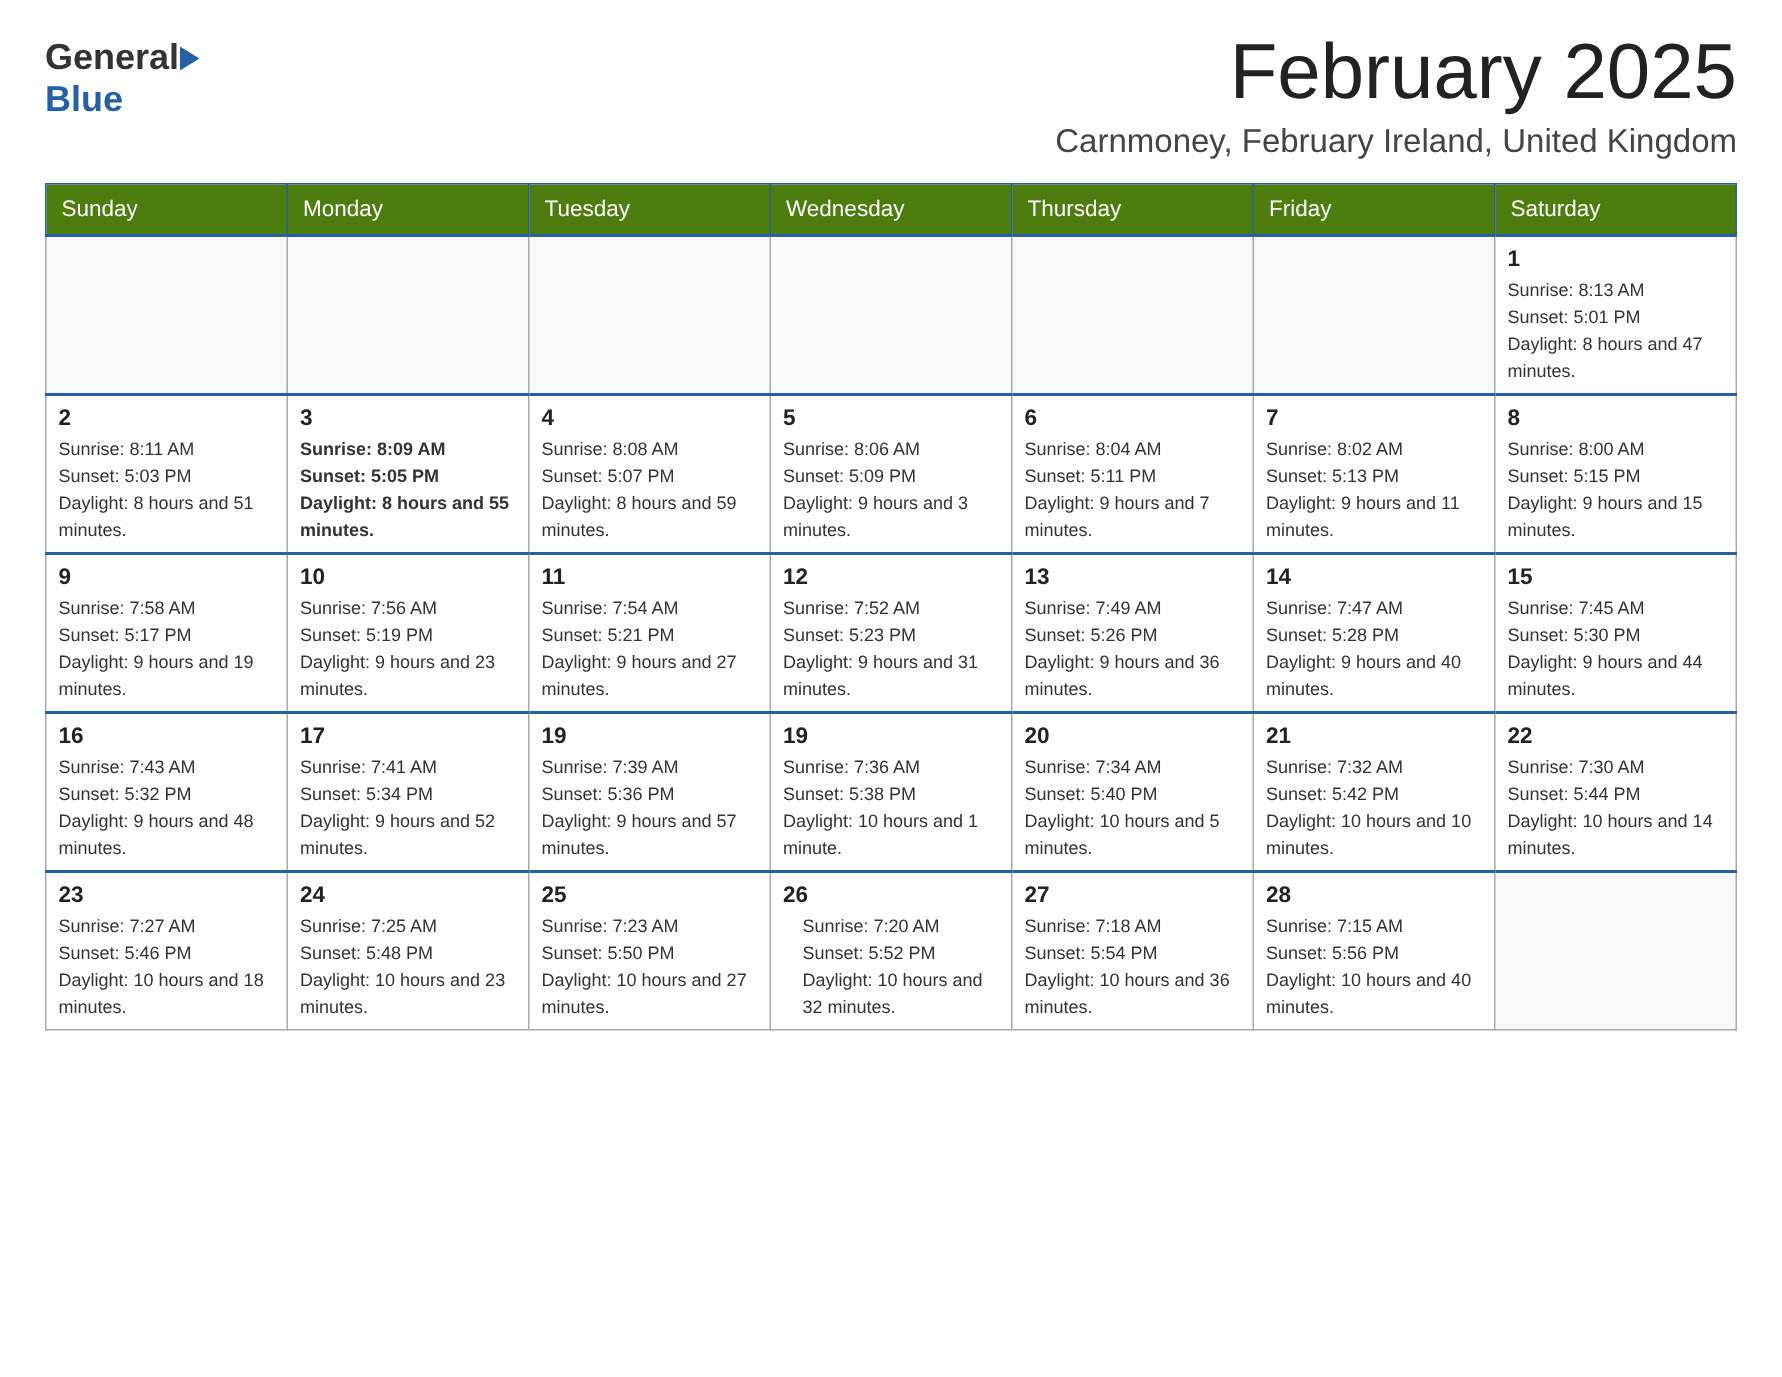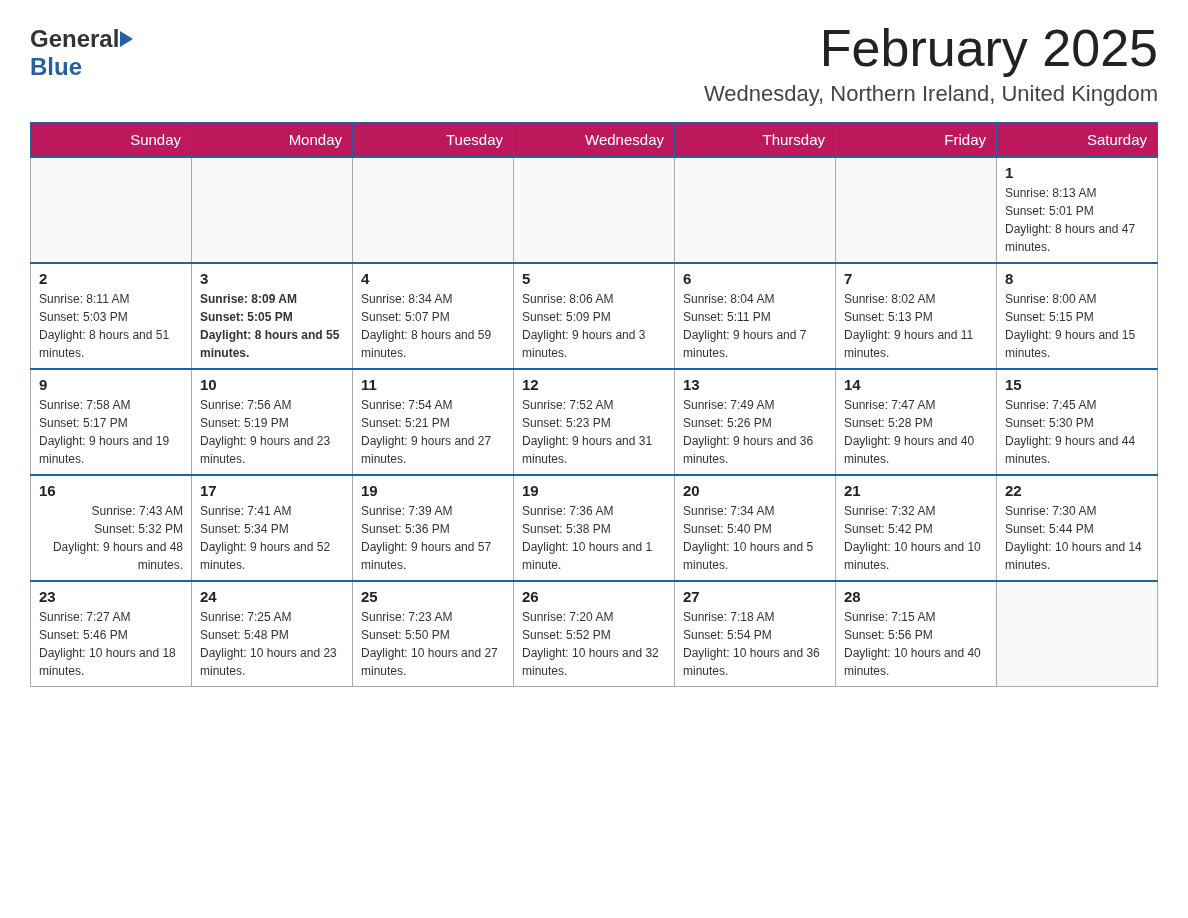--- a/index.html
+++ b/index.html
@@ -35,26 +35,26 @@
       font-size: 22px;
       color: #444;
       margin-top: 4px;
     }
     .calendar {
       width: 100%;
       border-collapse: collapse;
       margin-top: 15px;
     }
     .calendar th {
-      background-color: #be185d;
+      background-color: #4d7c0f;
       color: #fff;
       font-size: 15px;
       font-weight: normal;
       padding: 8px 10px;
-      text-align: right;
+      text-align: left;
       border: 1px solid #2660a4;
     }
     .calendar td {
       vertical-align: top;
       border: 1px solid #aaa;
       padding: 6px 8px;
       width: 14.28%;
       min-height: 110px;
       font-size: 12.5px;
       color: #333;
@@ -109,21 +109,21 @@
 <div class="header-area">
   <div class="logo">
     <div class="logo-wrapper">
       <span class="logo-text-general">General</span>
       <span class="logo-chevron"></span>
     </div>
     <span class="logo-text-blue">Blue</span>
   </div>
   <div class="title-area">
     <div class="month-title">February 2025</div>
-    <div class="location-title">Wednesday, Northern Ireland, United Kingdom</div>
+    <div class="location-title">Carnmoney, February Ireland, United Kingdom</div>
   </div>
 </div>
 
 <table class="calendar">
   <thead>
     <tr>
     <th>Sunday</th>
         <th>Monday</th>
         <th>Tuesday</th>
         <th>Wednesday</th>
@@ -155,21 +155,21 @@
 Daylight: 8 hours and 51 minutes.</div>
         </td>
         <td>
           <span class="day-number">3</span>
           <div class="day-info" style="white-space: pre-line; font-weight: bold;">Sunrise: 8:09 AM
 Sunset: 5:05 PM
 Daylight: 8 hours and 55 minutes.</div>
         </td>
         <td>
           <span class="day-number">4</span>
-          <div class="day-info" style="white-space: pre-line;">Sunrise: 8:34 AM
+          <div class="day-info" style="white-space: pre-line;">Sunrise: 8:08 AM
 Sunset: 5:07 PM
 Daylight: 8 hours and 59 minutes.</div>
         </td>
         <td>
           <span class="day-number">5</span>
           <div class="day-info" style="white-space: pre-line;">Sunrise: 8:06 AM
 Sunset: 5:09 PM
 Daylight: 9 hours and 3 minutes.</div>
         </td>
         <td>
@@ -231,21 +231,21 @@
         <td>
           <span class="day-number">15</span>
           <div class="day-info" style="white-space: pre-line;">Sunrise: 7:45 AM
 Sunset: 5:30 PM
 Daylight: 9 hours and 44 minutes.</div>
         </td>
       </tr>
       <tr class="week-row">
         <td>
           <span class="day-number">16</span>
-          <div class="day-info" style="white-space: pre-line; text-align: right;">Sunrise: 7:43 AM
+          <div class="day-info" style="white-space: pre-line;">Sunrise: 7:43 AM
 Sunset: 5:32 PM
 Daylight: 9 hours and 48 minutes.</div>
         </td>
         <td>
           <span class="day-number">17</span>
           <div class="day-info" style="white-space: pre-line;">Sunrise: 7:41 AM
 Sunset: 5:34 PM
 Daylight: 9 hours and 52 minutes.</div>
         </td>
         <td>
@@ -293,21 +293,21 @@
 Daylight: 10 hours and 23 minutes.</div>
         </td>
         <td>
           <span class="day-number">25</span>
           <div class="day-info" style="white-space: pre-line;">Sunrise: 7:23 AM
 Sunset: 5:50 PM
 Daylight: 10 hours and 27 minutes.</div>
         </td>
         <td>
           <span class="day-number">26</span>
-          <div class="day-info" style="white-space: pre-line;">Sunrise: 7:20 AM
+          <div class="day-info" style="white-space: pre-line; margin-left: 13px;">Sunrise: 7:20 AM
 Sunset: 5:52 PM
 Daylight: 10 hours and 32 minutes.</div>
         </td>
         <td>
           <span class="day-number">27</span>
           <div class="day-info" style="white-space: pre-line;">Sunrise: 7:18 AM
 Sunset: 5:54 PM
 Daylight: 10 hours and 36 minutes.</div>
         </td>
         <td>

